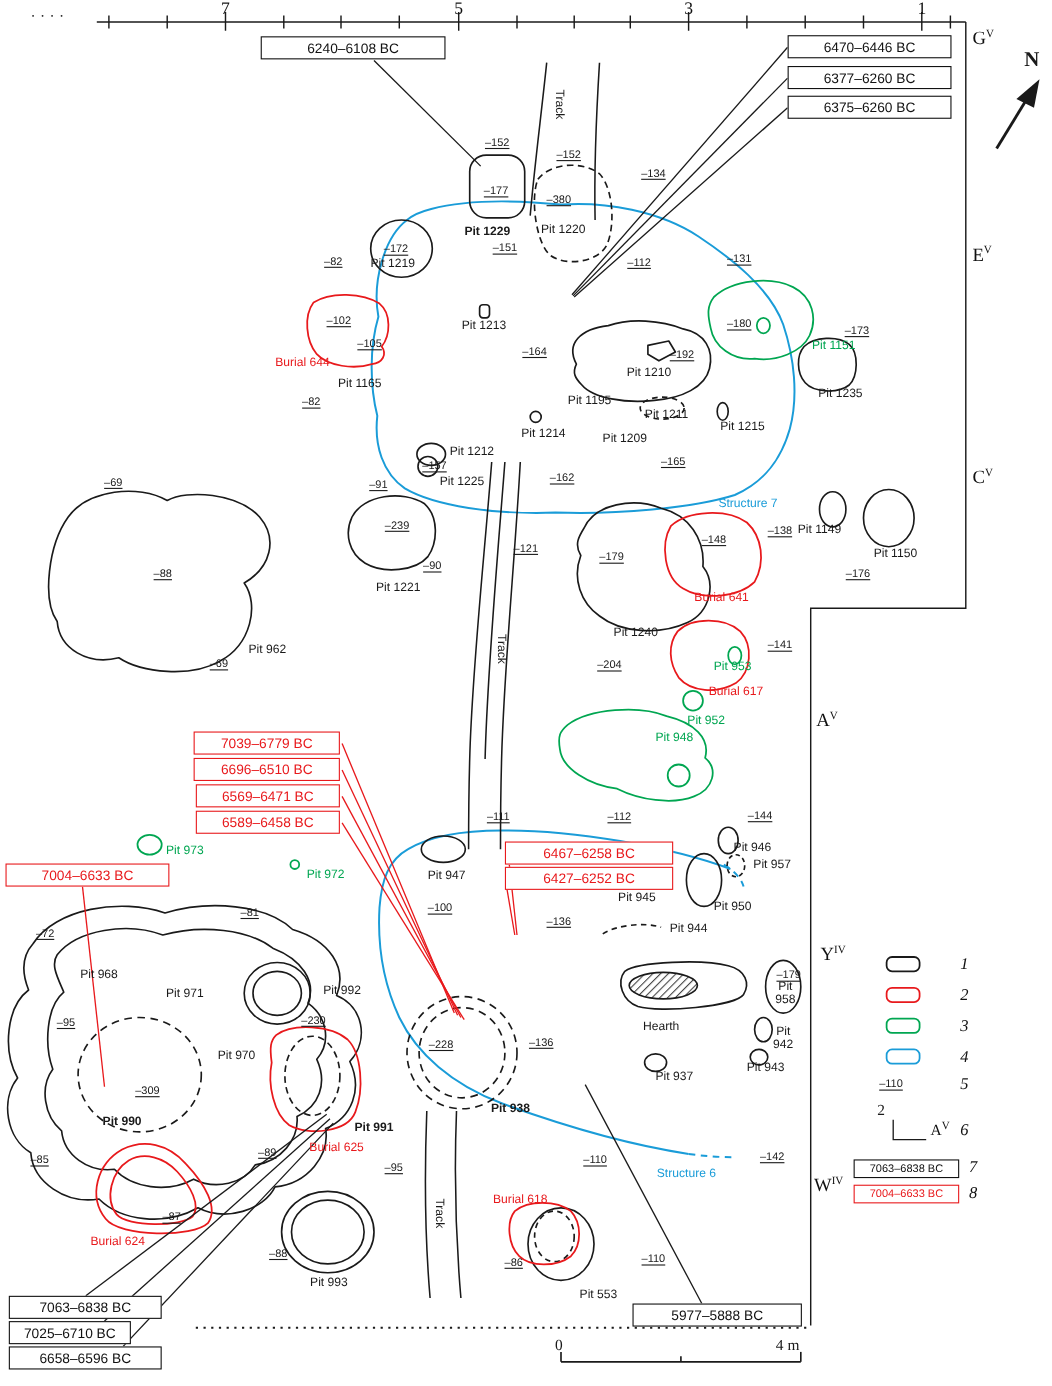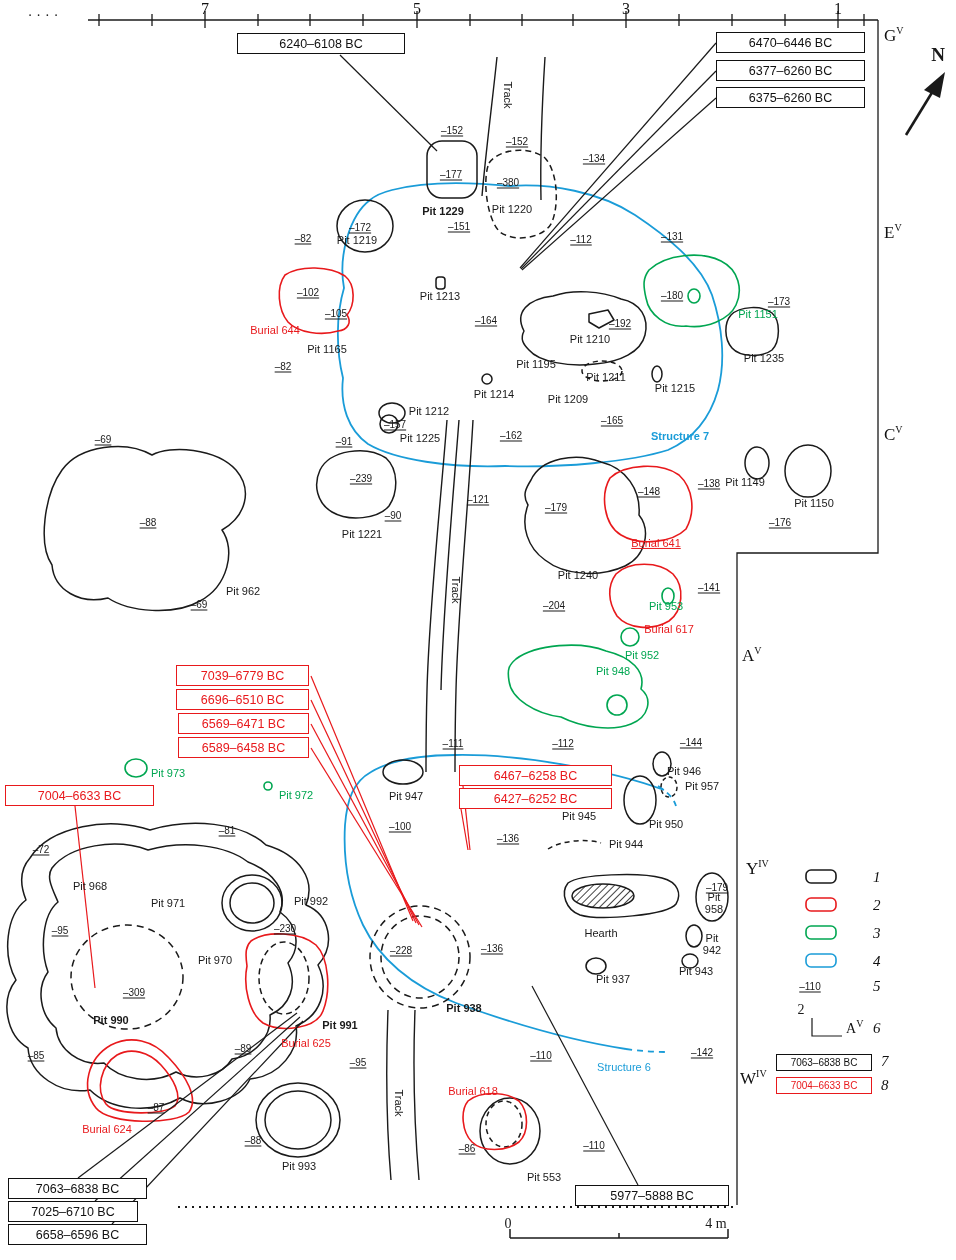--- a/index.html
+++ b/index.html
@@ -265,47 +265,47 @@
       <div class="lbl" style="left: 299px; top: 1166px;">Pit 993</div>
       <div class="lbl" style="left: 544px; top: 1177px;">Pit 553</div>
       <div class="lbl" style="left: 601px; top: 933px;">Hearth</div>
       <div class="lbl green" style="left: 758px; top: 314px;">Pit 1151</div>
       <div class="lbl green" style="left: 666px; top: 606px;">Pit 953</div>
       <div class="lbl green" style="left: 642px; top: 655px;">Pit 952</div>
       <div class="lbl green" style="left: 613px; top: 671px;">Pit 948</div>
       <div class="lbl green" style="left: 168px; top: 773px;">Pit 973</div>
       <div class="lbl green" style="left: 296px; top: 795px;">Pit 972</div>
       <div class="lbl red" style="left: 275px; top: 330px;">Burial 644</div>
-      <div class="lbl red" style="left: 656px; top: 543px; text-decoration: underline;">Burial 641</div>
+      <div class="lbl red" style="left: 656px; top: 543px;">Burial 641</div>
       <div class="lbl red" style="left: 669px; top: 629px;">Burial 617</div>
       <div class="lbl red" style="left: 306px; top: 1043px;">Burial 625</div>
       <div class="lbl red" style="left: 107px; top: 1129px;">Burial 624</div>
       <div class="lbl red" style="left: 473px; top: 1091px;">Burial 618</div>
-      <div class="lbl blue" style="left: 680px; top: 436px; font-weight: bold;">Structure 7</div>
+      <div class="lbl blue" style="left: 680px; top: 458px;">Structure 7</div>
       <div class="lbl blue" style="left: 624px; top: 1067px;">Structure 6</div>
       <div class="lbl rot" style="left: 508px; top: 95px;">Track</div>
       <div class="lbl rot" style="left: 456px; top: 590px;">Track</div>
       <div class="lbl rot" style="left: 399px; top: 1103px;">Track</div>
       <div class="rulernum" style="left: 205px; top: 9px;">7</div>
       <div class="rulernum" style="left: 417px; top: 9px;">5</div>
       <div class="rulernum" style="left: 626px; top: 9px;">3</div>
       <div class="rulernum" style="left: 838px; top: 9px;">1</div>
       <div class="datebox" style="left: 237px; top: 33px; width: 168px;">6240–6108 BC</div>
       <div class="datebox" style="left: 716px; top: 32px; width: 149px;">6470–6446 BC</div>
       <div class="datebox" style="left: 716px; top: 60px; width: 149px;">6377–6260 BC</div>
       <div class="datebox" style="left: 716px; top: 87px; width: 149px;">6375–6260 BC</div>
       <div class="datebox red" style="left: 176px; top: 665px; width: 133px;">7039–6779 BC</div>
       <div class="datebox red" style="left: 176px; top: 689px; width: 133px;">6696–6510 BC</div>
       <div class="datebox red" style="left: 178px; top: 713px; width: 131px;">6569–6471 BC</div>
       <div class="datebox red" style="left: 178px; top: 737px; width: 131px;">6589–6458 BC</div>
       <div class="datebox red" style="left: 5px; top: 785px; width: 149px;">7004–6633 BC</div>
       <div class="datebox red" style="left: 459px; top: 765px; width: 153px;">6467–6258 BC</div>
       <div class="datebox red" style="left: 459px; top: 788px; width: 153px;">6427–6252 BC</div>
       <div class="datebox" style="left: 8px; top: 1178px; width: 139px;">7063–6838 BC</div>
-      <div class="datebox" style="left: 8px; top: 1201px; width: 130px;">7025–6710 BC</div>
+      <div class="datebox" style="left: 8px; top: 1201px; width: 111px;">7025–6710 BC</div>
       <div class="datebox" style="left: 8px; top: 1224px; width: 139px;">6658–6596 BC</div>
       <div class="datebox" style="left: 575px; top: 1185px; width: 154px;">5977–5888 BC</div>
       <div class="gridlbl" style="left: 884px; top: 25px;"><span>G</span><sup>V</sup></div>
       <div class="gridlbl" style="left: 884px; top: 222px;"><span>E</span><sup>V</sup></div>
       <div class="gridlbl" style="left: 884px; top: 424px;"><span>C</span><sup>V</sup></div>
       <div class="gridlbl" style="left: 742px; top: 645px;"><span>A</span><sup>V</sup></div>
       <div class="gridlbl" style="left: 746px; top: 858px;"><span>Y</span><sup>IV</sup></div>
       <div class="gridlbl" style="left: 740px; top: 1068px;"><span>W</span><sup>IV</sup></div>
     </div>
 

